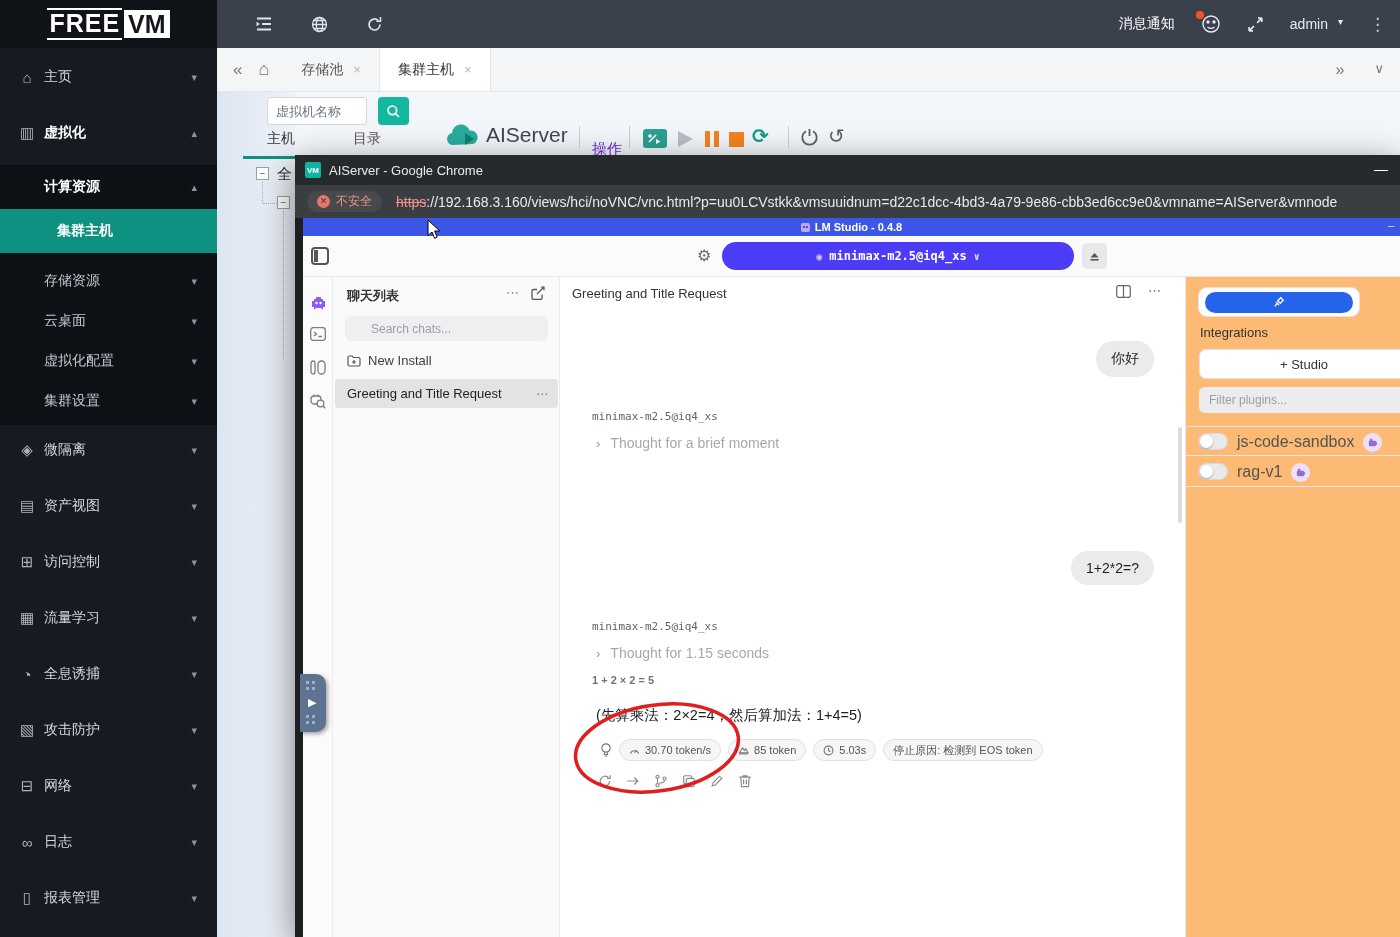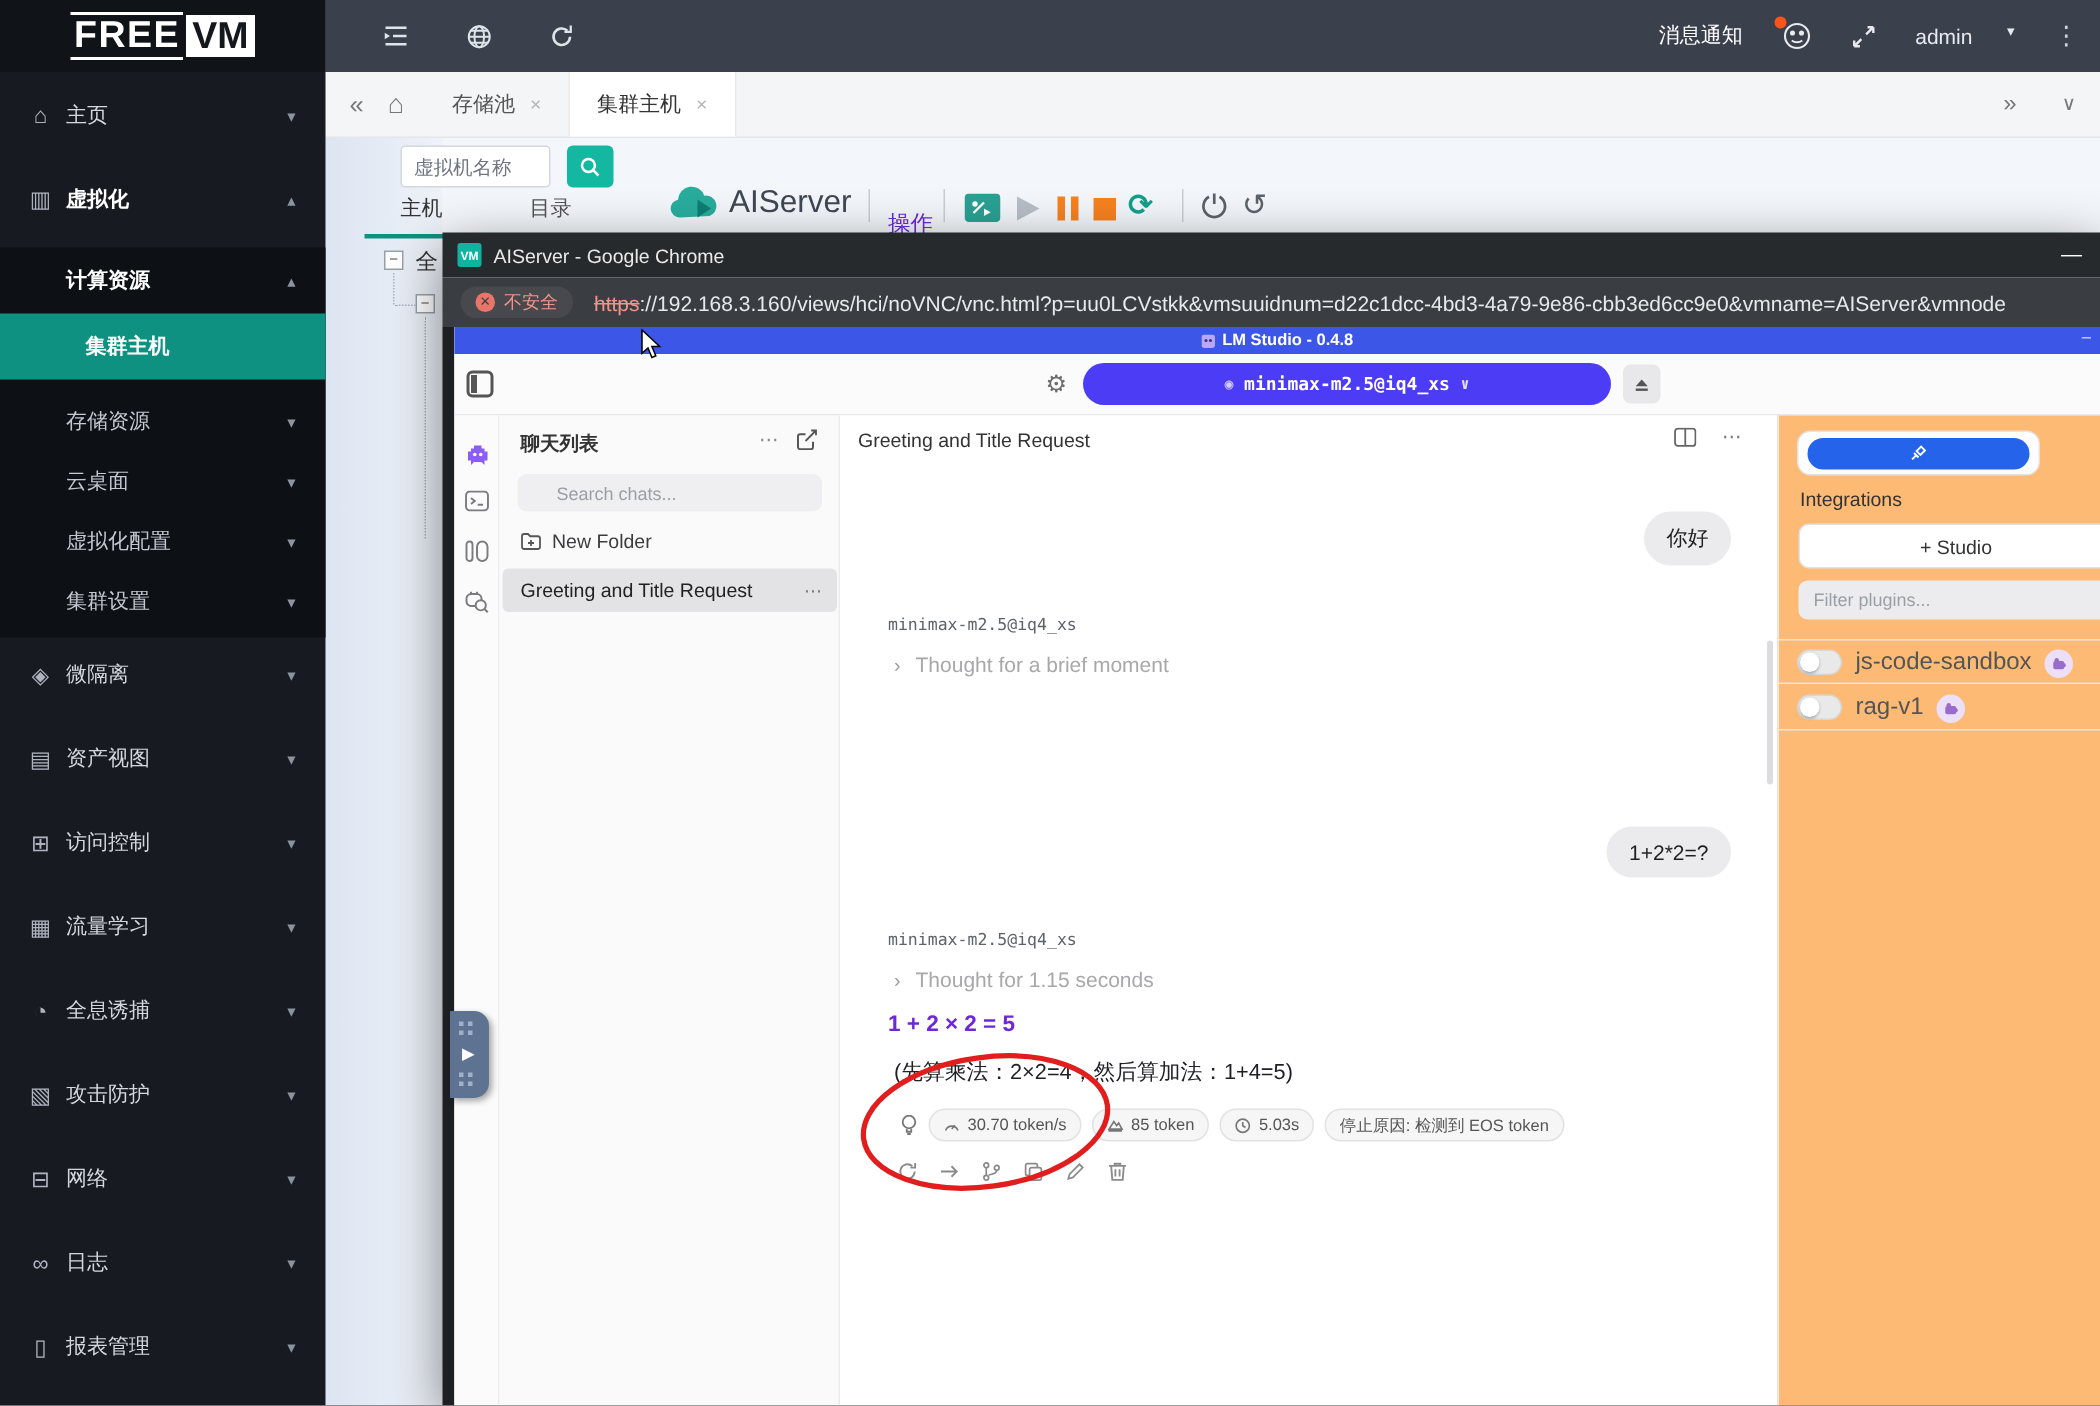--- a/index.html
+++ b/index.html
@@ -24,21 +24,21 @@
   .snav.sel{background:#0e9180;color:#fff;font-weight:bold;padding-left:57px;height:44px}
 
   
   #topbar{position:absolute;left:217px;top:0;width:1183px;height:48px;background:#3b414c;z-index:4;
           display:flex;align-items:center;color:#e7eaef}
   .tb-ic{margin-left:38px;color:#dfe3ea}
   #tb-right{position:absolute;right:14px;display:flex;align-items:center;gap:26px}
   #notice{font-size:14px;color:#fff}
   #palette{position:relative}
   #palette .dot{position:absolute;left:-5px;top:-3px;width:8px;height:8px;border-radius:50%;background:#fa541c}
-  #admin{font-size:14px;display:flex;gap:23px}
+  #admin{font-size:14px;display:flex;gap:10px}
   #admin .caret{font-size:10px}
   #kebab{font-size:17px;color:#cfd4dc;letter-spacing:0}
 
   
   #tabbar{position:absolute;left:217px;top:48px;width:1183px;height:44px;background:#f4f5f7;
           border-bottom:1px solid #e3e6ea;z-index:4;display:flex;align-items:center;color:#666}
   .tbx{font-size:17px;color:#777;margin-left:16px}
   .tab{display:flex;align-items:center;gap:10px;font-size:14px;color:#555;padding:0 18px;height:43px}
   .tab .x{color:#b5b5b5;font-size:13px}
   .tab.active{background:#fff;border-left:1px solid #e7e7e7;border-right:1px solid #e7e7e7;color:#333}
@@ -127,21 +127,21 @@
   
   #chatmain{width:625px;background:#fff;position:relative}
   #cm-title{position:absolute;left:12px;top:9px;font-size:13px;color:#333}
   #cm-split{position:absolute;right:54px;top:8px}
   #cm-dots{position:absolute;right:24px;top:6px;color:#777;font-size:13px}
   .bubble{position:absolute;background:#ebebed;border-radius:18px;padding:9px 15px;font-size:14px;color:#1f1f1f}
   .mname{position:absolute;font-family:"DejaVu Sans Mono","Liberation Mono",monospace;font-size:11px;color:#5f6368}
   .thought{position:absolute;font-size:14px;color:#a8a8aa;display:flex;gap:10px;align-items:center}
   .thought .chev{font-size:13px;color:#9a9a9c}
   .answer{position:absolute;font-size:14.5px;color:#202124;line-height:1.75;width:575px}
-  #result{position:absolute;font-size:15px;font-weight:bold;color:#6d28d9}
+  #result{position:absolute;font-size:11px;font-weight:bold;color:#737373}
   #stats{position:absolute;display:flex;align-items:center;gap:7px}
   .chip{display:flex;align-items:center;gap:5px;height:22px;padding:0 9px;background:#f6f6f7;
         border:1px solid #e2e2e4;border-radius:11px;font-size:11px;color:#555;white-space:nowrap}
   #actions{position:absolute;display:flex;align-items:center;gap:14px}
   #cm-scroll{position:absolute;right:3px;top:150px;width:4px;height:96px;background:#dcdcde;border-radius:2px}
 
   
   #rpanel{flex:1;background:#fdba74;border-left:1px solid #e9e9eb;position:relative}
   #rp-pillbox{position:absolute;left:12px;top:10px;width:162px;height:30px;background:#fdfdfd;
               border:1px solid #e3e3e5;border-radius:9px;display:flex;align-items:center;justify-content:center}
@@ -485,21 +485,21 @@
                 <circle cx="4.6" cy="4.6" r="3.4"></circle>
                 <path d="M7.2 7.2l2.6 2.6"></path>
               </svg>
           </span>
           <input id="cl-search" placeholder="Search chats..." style="">
           <div id="cl-folder">
             <svg width="14" height="12" viewBox="0 0 14 12" fill="none" stroke="#555" stroke-width="1.2">
                 <path d="M1 2.5A1.5 1.5 0 0 1 2.5 1H5l1.5 1.5h5A1.5 1.5 0 0 1 13 4v5.5A1.5 1.5 0 0 1 11.5 11h-9A1.5 1.5 0 0 1 1 9.5z"></path>
                 <path d="M7 5v4M5 7h4"></path>
               </svg>
-            <span>New Folder</span>
+            <span>New Install</span>
           </div>
           <div id="cl-item">
             <span>Greeting and Title Request</span>
             <span class="dots">⋯</span>
           </div>
         </div>
 
         <div id="chatmain">
           <span id="cm-title">Greeting and Title Request</span>
           <span id="cm-split">

